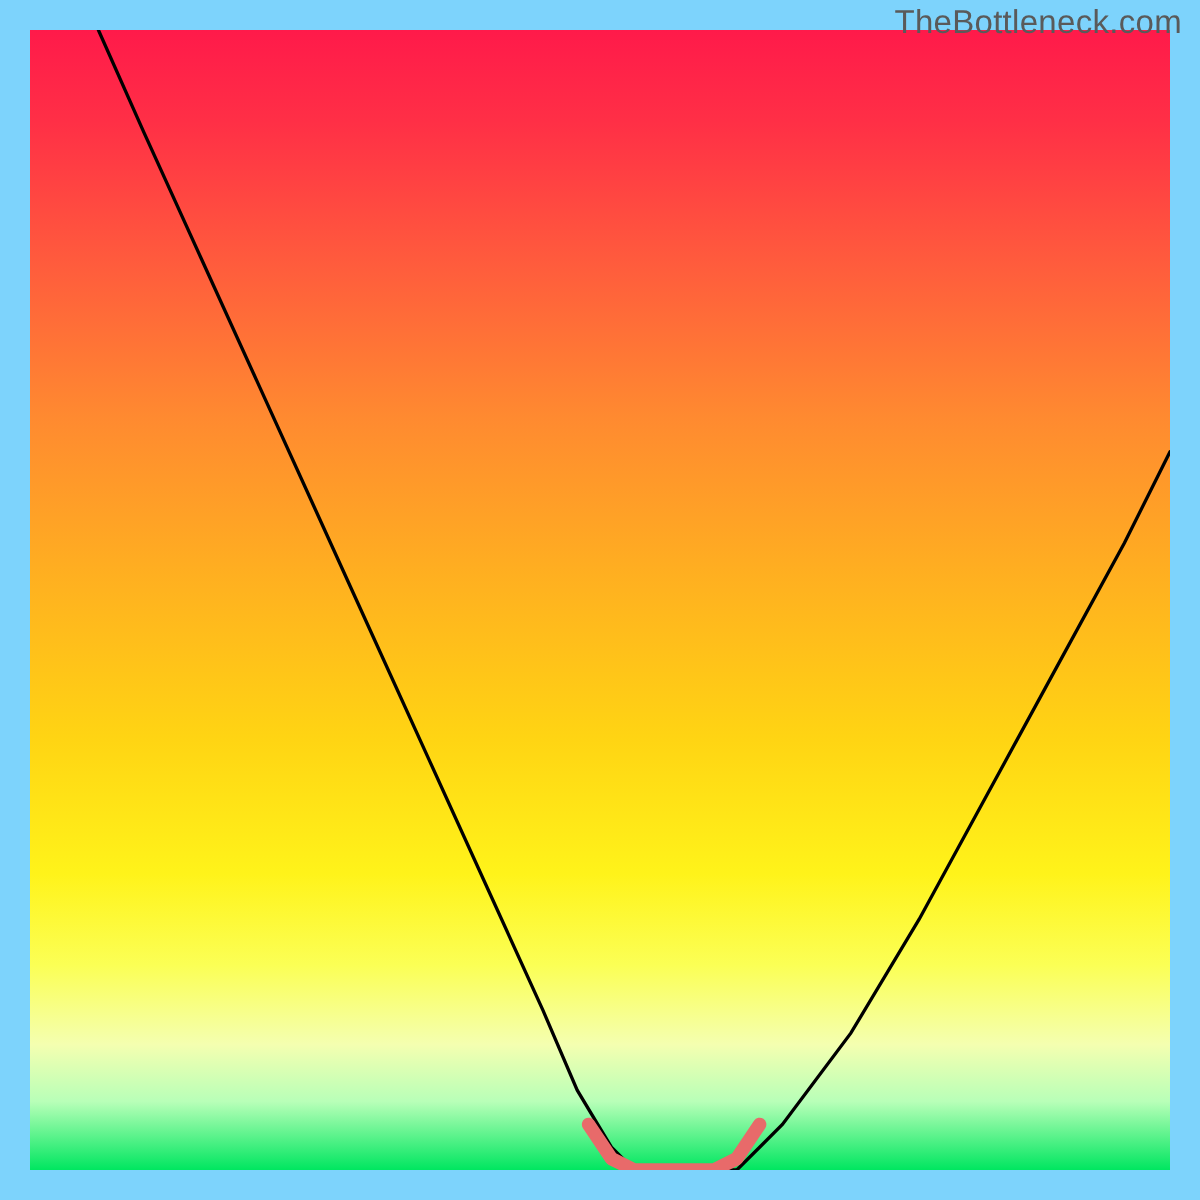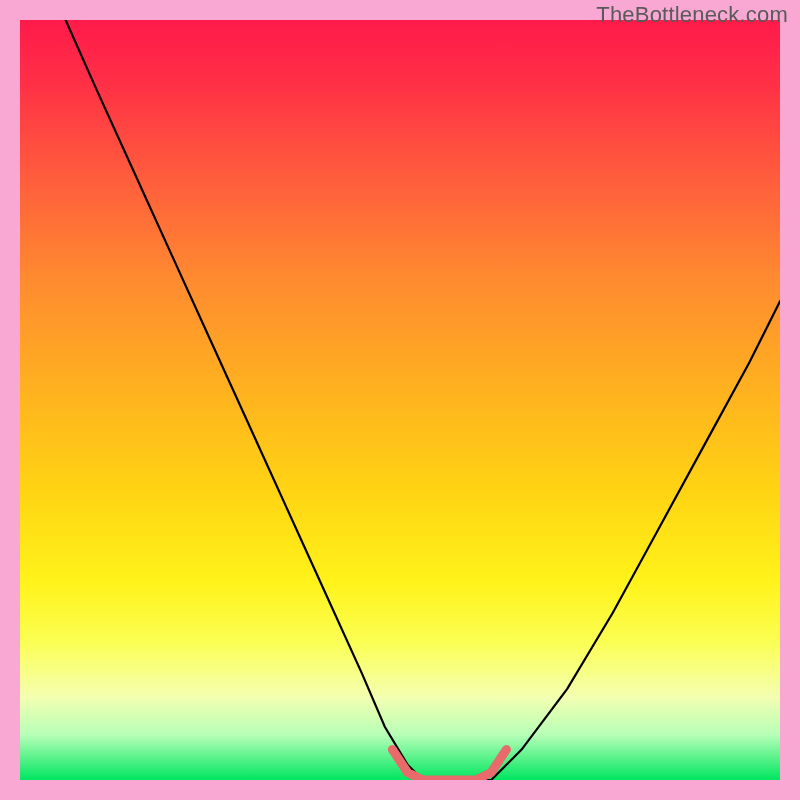--- a/index.html
+++ b/index.html
@@ -8,21 +8,21 @@
     width: 800px;
     height: 800px;
     overflow: hidden;
     background: #000;
     font-family: Arial, Helvetica, sans-serif;
   }
   .frame {
     position: relative;
     width: 800px;
     height: 800px;
-    background: #f9a8d4;
+    background: #7dd3fc;
   }
   .plot-area {
     position: absolute;
     left: 20px;
     top: 20px;
     width: 760px;
     height: 760px;
     overflow: hidden;
   }
   .gradient {

